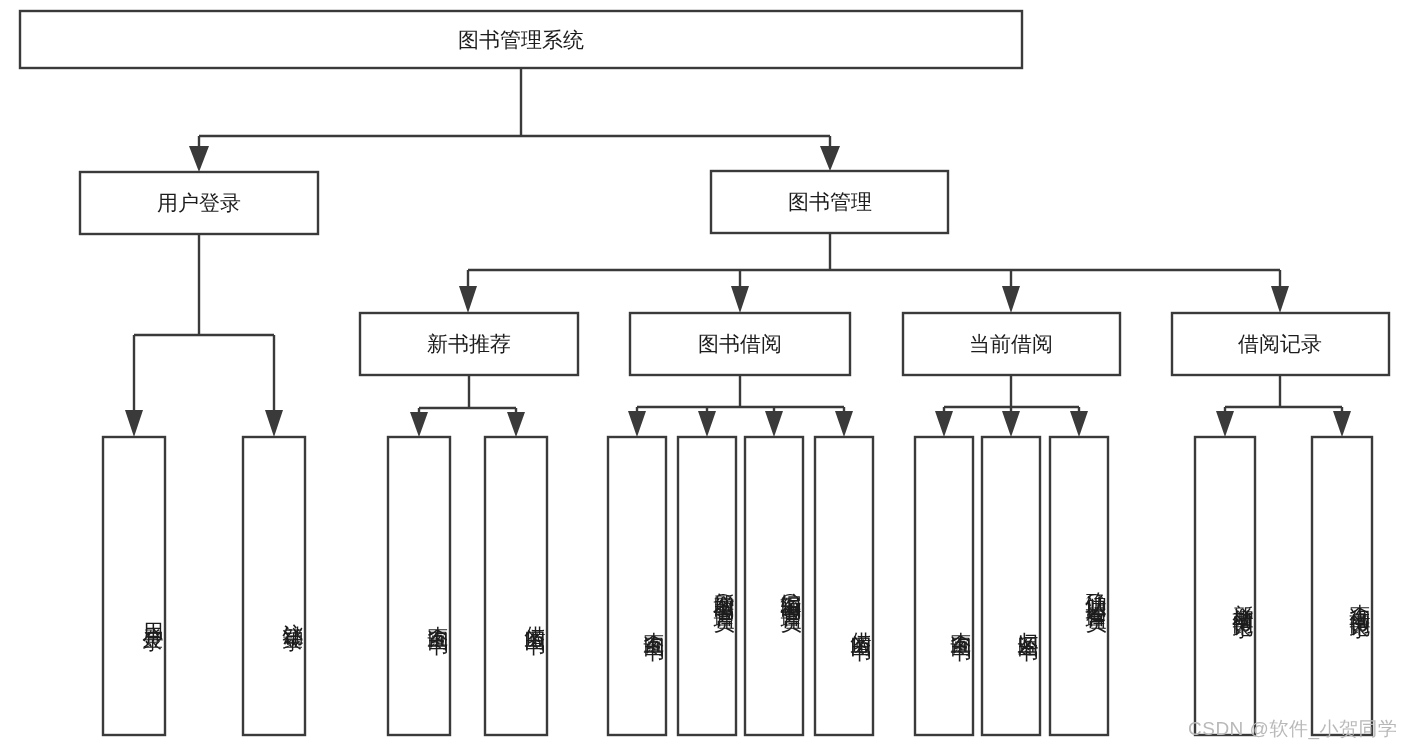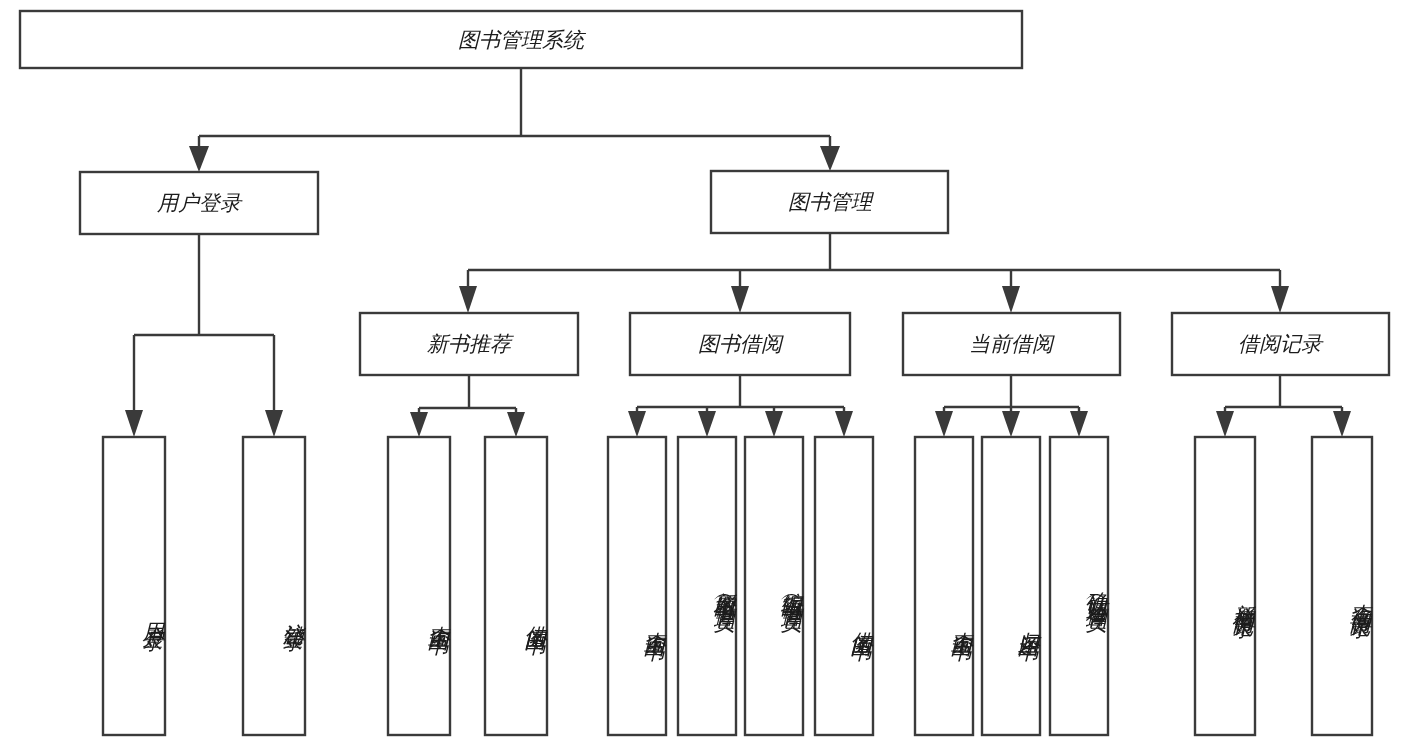--- a/index.html
+++ b/index.html
@@ -11,21 +11,20 @@
     width: 1405px;
     height: 747px;
     font-family: "Liberation Sans", "DejaVu Sans", sans-serif;
     overflow: hidden;
   }
   #diagram-root {
     position: relative;
     width: 1296px;
     height: 747px;
     background: #ffffff;
-    font-style: italic;
   }
   svg#flow-svg {
     position: absolute;
     left: 0;
     top: 0;
     width: 1405px;
     height: 747px;
     display: block;
   }
   .node-rect {
@@ -216,14 +215,15 @@
   <div class="leaf-label" style="left:608px; top:508px; width:58px; height:225px;">查询图书</div>
   <div class="leaf-label" style="left:678px; top:443px; width:58px; height:290px;">新增图书（管理员）</div>
   <div class="leaf-label" style="left:745px; top:443px; width:58px; height:290px;">编辑图书（管理员）</div>
   <div class="leaf-label" style="left:815px; top:508px; width:58px; height:225px;">借阅图书</div>
   <div class="leaf-label" style="left:915px; top:508px; width:58px; height:225px;">查询图书</div>
   <div class="leaf-label" style="left:982px; top:508px; width:58px; height:225px;">归还图书</div>
   <div class="leaf-label" style="left:1050px; top:443px; width:58px; height:290px;">确认归还（管理员）</div>
   <div class="leaf-label" style="left:1195px; top:463px; width:60px; height:265px;">新增借阅记录</div>
   <div class="leaf-label" style="left:1312px; top:463px; width:60px; height:265px;">查询借阅记录</div>
 
+  <div class="watermark">CSDN @软件_小贺同学</div>
 
 </div>
 
 </body></html>

